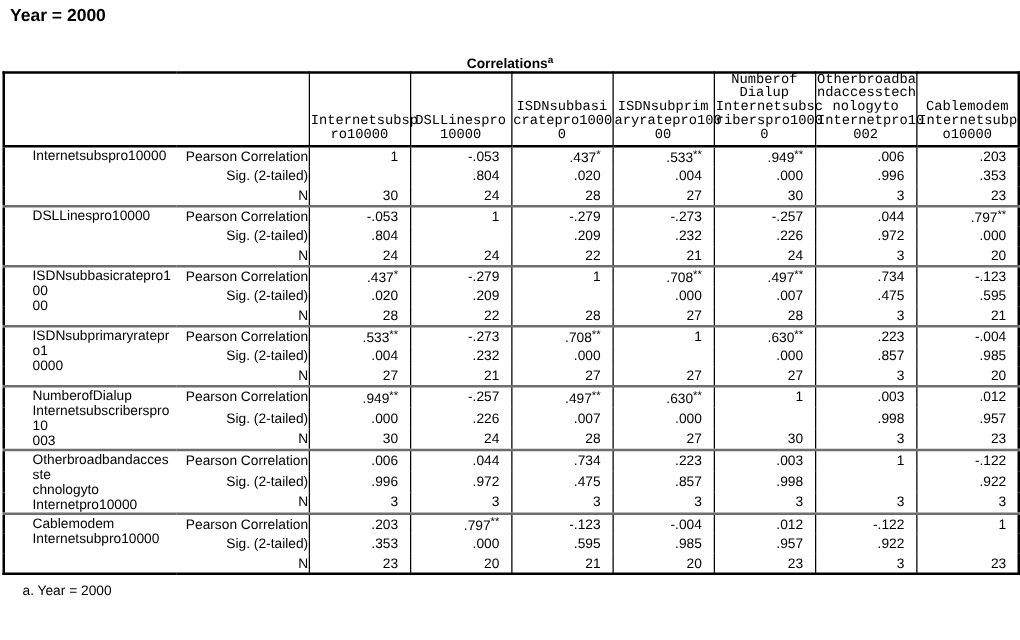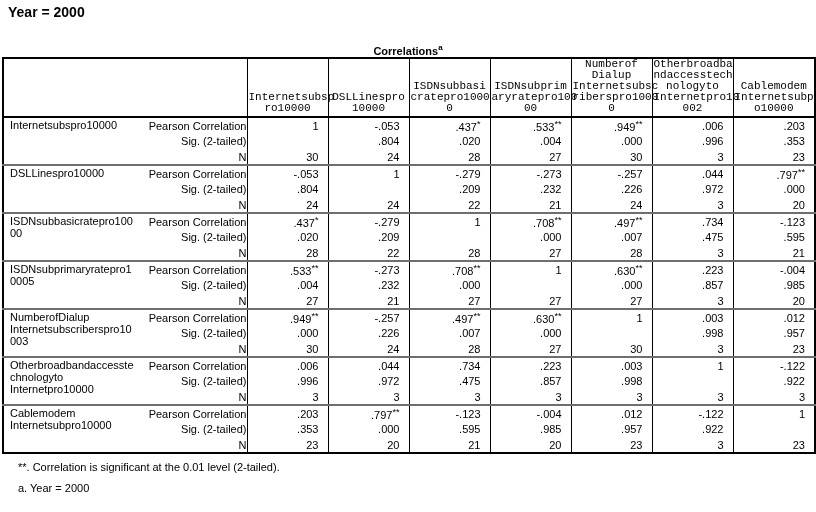--- a/index.html
+++ b/index.html
@@ -57,21 +57,21 @@
   th.corner { text-align: left; }
   th.colhead { border-left: 1px solid #000; }
   tbody { border-top: 2px solid #6e6e6e; }
   tbody tr { height: 16px; }
   td { padding: 0; vertical-align: middle; }
   td.rowlabel {
     vertical-align: top;
     text-align: left;
     white-space: pre-line;
     line-height: 12px;
-    padding: 1px 2px 0 6px;
+    padding: 1px 2px 0 22px;
     overflow-wrap: break-word;
   }
   td.statlabel {
     text-align: right;
     padding-left: 2px;
   }
   td.val {
     border-left: 1px solid #000;
     text-align: right;
     padding-right: 9px;
@@ -232,21 +232,21 @@
           <td class="val">28</td>
           <td class="val">27</td>
           <td class="val">28</td>
           <td class="val">3</td>
           <td class="val">21</td>
         </tr>
       </tbody>
       <tbody>
         <tr>
           <td class="rowlabel" rowspan="3">ISDNsubprimaryratepro1
-0005</td>
+0000</td>
           <td class="statlabel">Pearson Correlation</td>
           <td class="val">.533<sup>**</sup></td>
           <td class="val">-.273</td>
           <td class="val">.708<sup>**</sup></td>
           <td class="val">1</td>
           <td class="val">.630<sup>**</sup></td>
           <td class="val">.223</td>
           <td class="val">-.004</td>
         </tr>
         <tr>
@@ -370,16 +370,15 @@
           <td class="val">21</td>
           <td class="val">20</td>
           <td class="val">23</td>
           <td class="val">3</td>
           <td class="val">23</td>
         </tr>
       </tbody>
     </table>
 
   <div class="footnotes">
-    <div class="fn">**. Correlation is significant at the 0.01 level (2-tailed).</div>
     <div class="fn">a. Year = 2000</div>
   </div>
 </div>
 
 </body></html>

